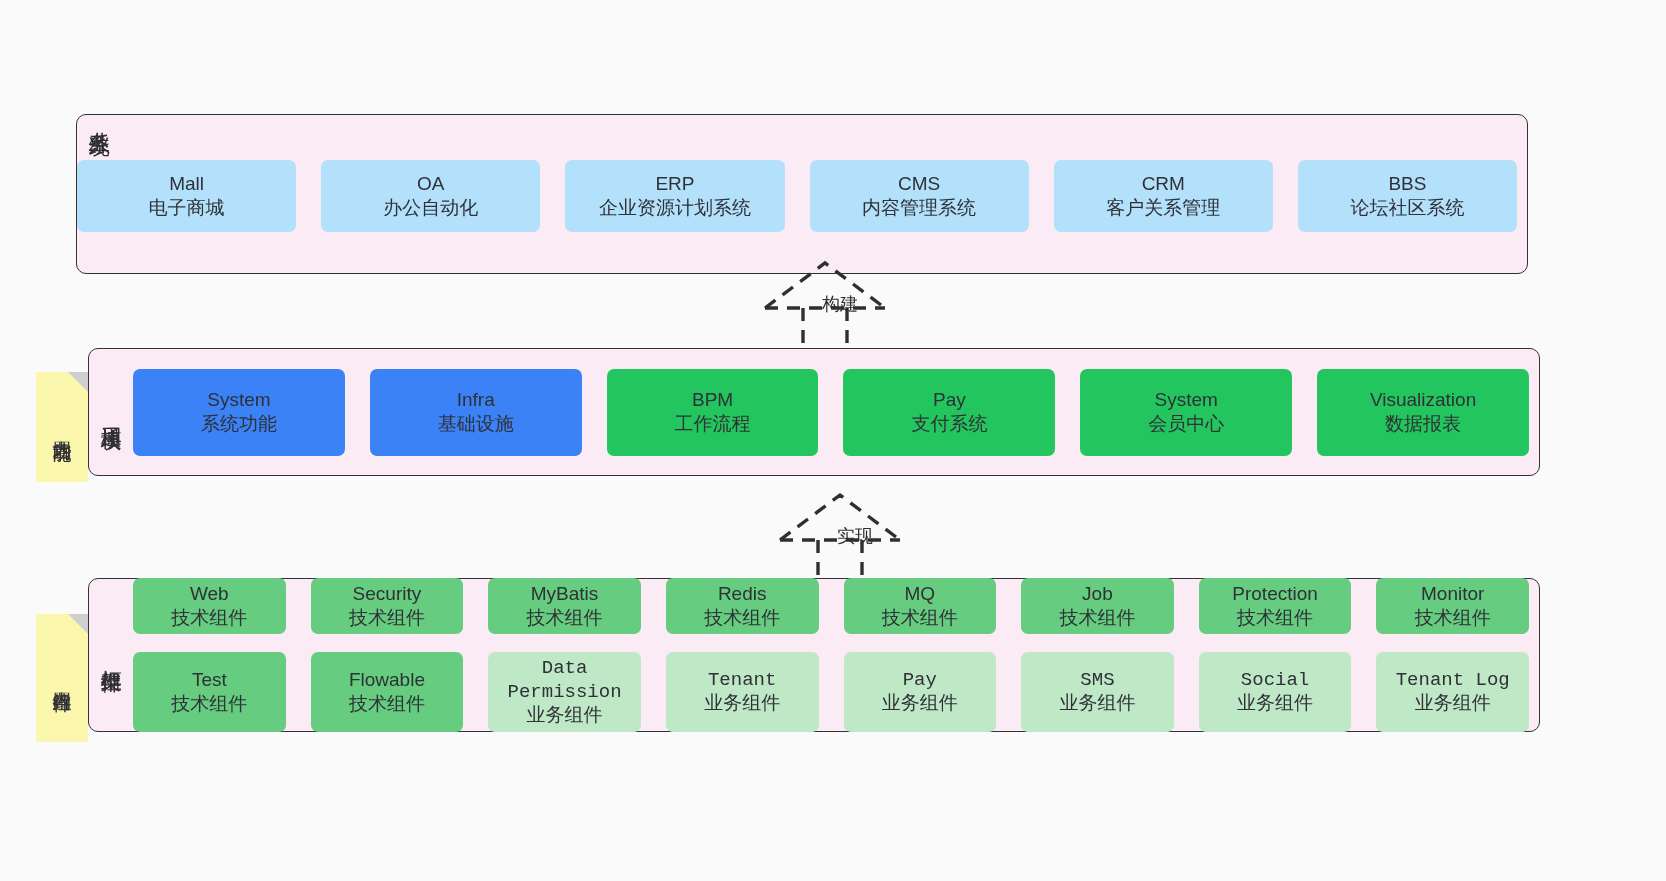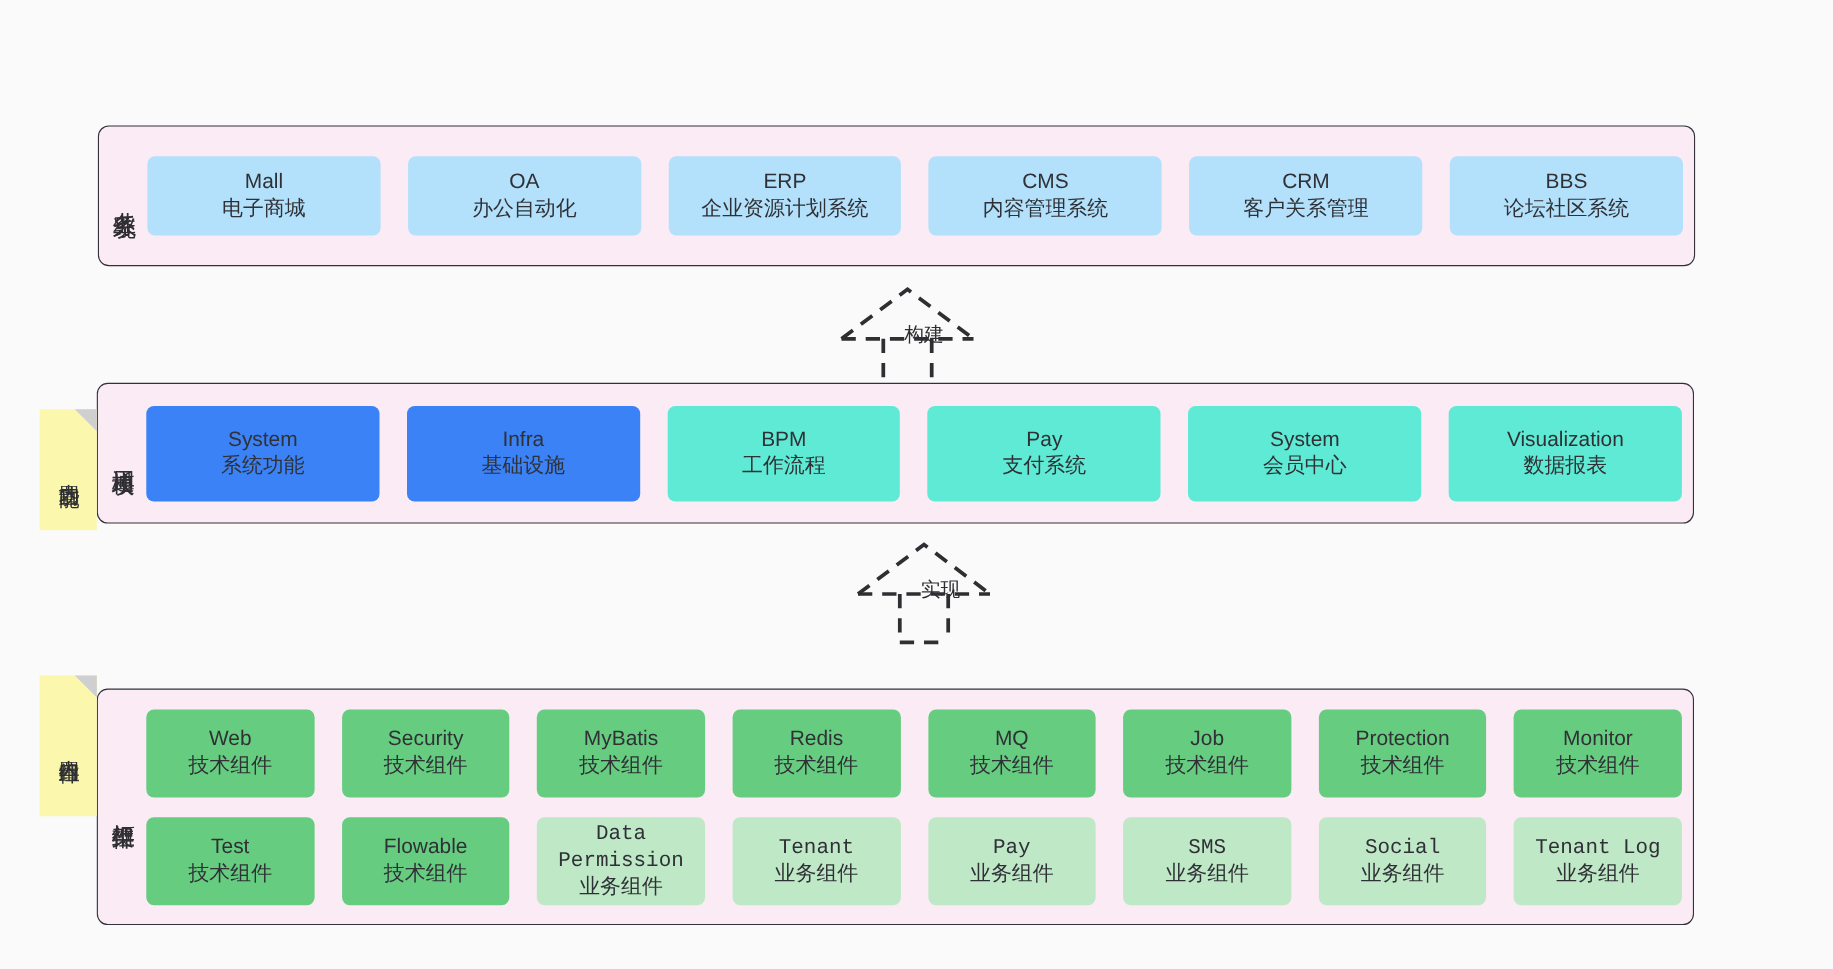--- a/index.html
+++ b/index.html
@@ -76,32 +76,32 @@
     color: #2f3136;
     padding: 4px 6px;
     box-sizing: border-box;
     user-select: none;
   }
   .cell .ln { display: block; }
 
   
   .c-blue        { background: #b3e0fb; }
   .c-red         { background: #3b82f6; }
-  .c-pink        { background: #5eead4; justify-content: center; }
+  .c-pink        { background: #22c55e; justify-content: center; }
   .c-green       { background: #66cc7f; }
   .c-lightgreen  { background: #bfe8c7; font-family: Liberation Mono, monospace; }
 
   
-  #layer-business   { left: 89px;  top: 114px; width: 1452px; height: 128px; }
+  #layer-business   { left: 76px;  top: 114px; width: 1452px; height: 160px; flex-direction: column; }
   #layer-business .row  { height: 72px; }
 
   #layer-modules    { left: 88px;  top: 348px; width: 1452px; height: 128px; }
   #layer-modules .row   { height: 87px; }
 
-  #layer-framework  { left: 88px;  top: 578px; width: 1452px; height: 215px; margin-top: 48px; }
+  #layer-framework  { left: 88px;  top: 578px; width: 1452px; height: 154px; }
   #layer-framework .row { height: 80px; }
   #layer-framework .layer-body { gap: 18px; }
 
   
   .sticky {
     position: absolute;
     width: 52px;
     background: #fbf8ad;
     color: #2f2f33;
     font-size: 19px;

